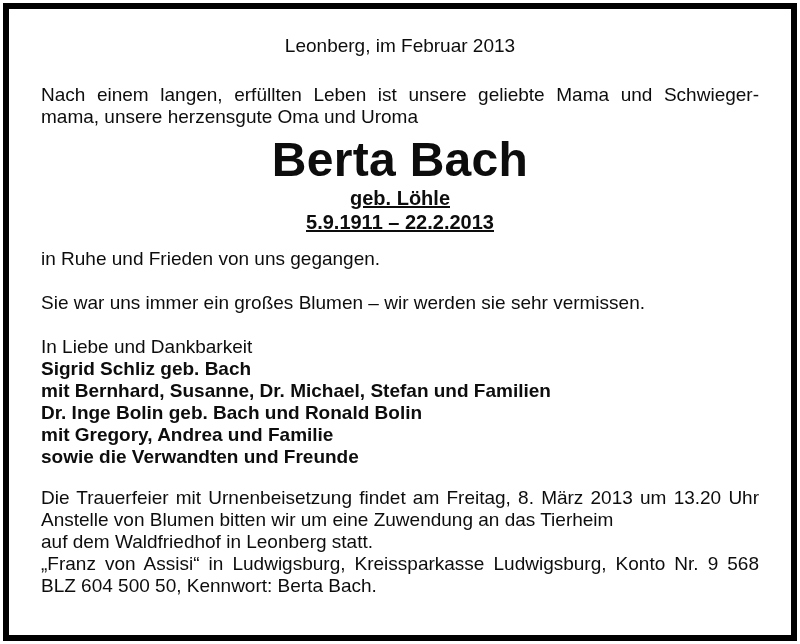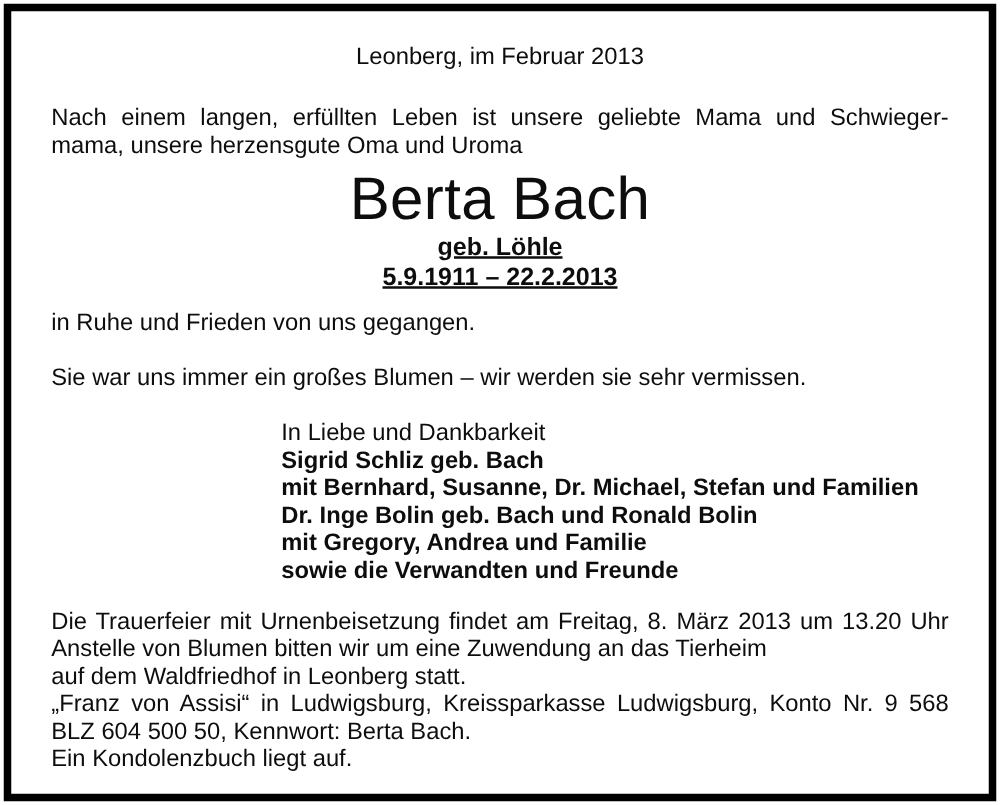--- a/index.html
+++ b/index.html
@@ -39,35 +39,34 @@
     font-size: 19px;
     line-height: 22px;
   }
   .intro { margin-top: 27px; }
   .namewrap {
     text-align: center;
     margin-top: 6px;
   }
   .name {
     font-size: 48px;
-    font-weight: normal;
+    font-weight: bold;
     line-height: 52px;
     letter-spacing: 0.3px;
   }
   .subname, .dates {
     font-size: 20px;
     font-weight: bold;
     line-height: 24px;
     text-decoration: underline;
   }
   .solo1 { margin-top: 14px; }
   .solo2 { margin-top: 22px; }
   .family {
     margin-top: 22px;
-    margin-left: 184px;
   }
   .family .line { line-height: 22px; }
   .bold { font-weight: bold; }
   .funeral { margin-top: 19px; }
 </style>
 </head>
 <body>
 
 <div class="frame">
 
@@ -96,16 +95,15 @@
     <div class="line bold">mit Gregory, Andrea und Familie</div>
     <div class="line bold">sowie die Verwandten und Freunde</div>
   </div>
 
   <div class="funeral">
     <div class="wrapline stretch">Die Trauerfeier mit Urnenbeisetzung findet am Freitag, 8. März 2013 um 13.20 Uhr</div>
     <div class="line">Anstelle von Blumen bitten wir um eine Zuwendung an das Tierheim</div>
     <div class="line">auf dem Waldfriedhof in Leonberg statt.</div>
     <div class="wrapline stretch">„Franz von Assisi“ in Ludwigsburg, Kreissparkasse Ludwigsburg, Konto Nr. 9 568</div>
     <div class="line">BLZ 604 500 50, Kennwort: Berta Bach.</div>
-    <div class="line">Ein Kondolenzbuch liegt auf.</div>
   </div>
 
 </div>
 
 </body></html>

